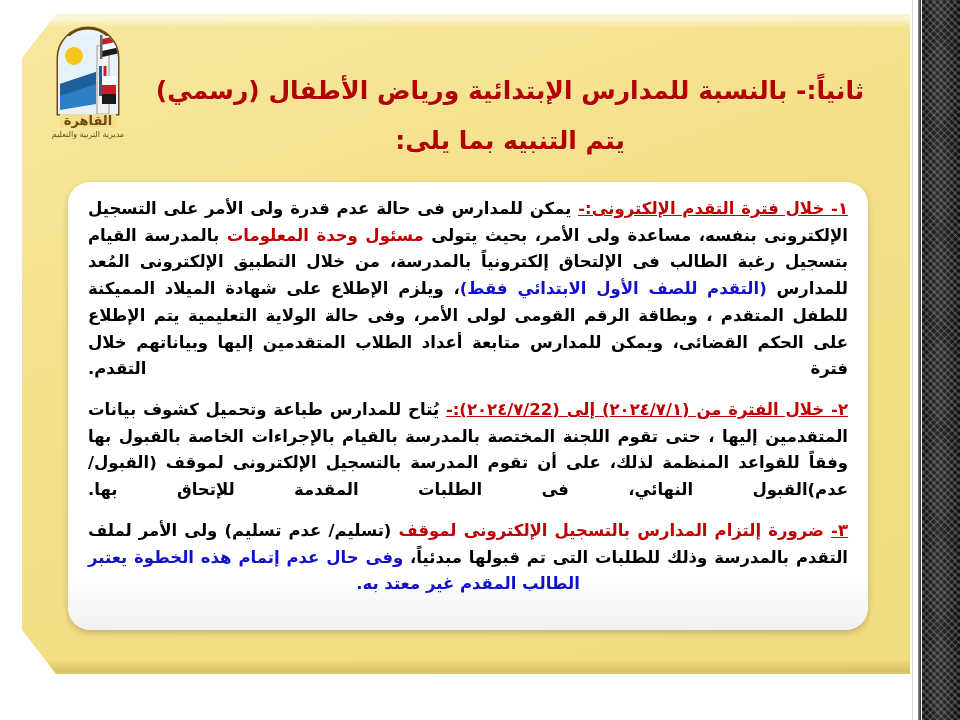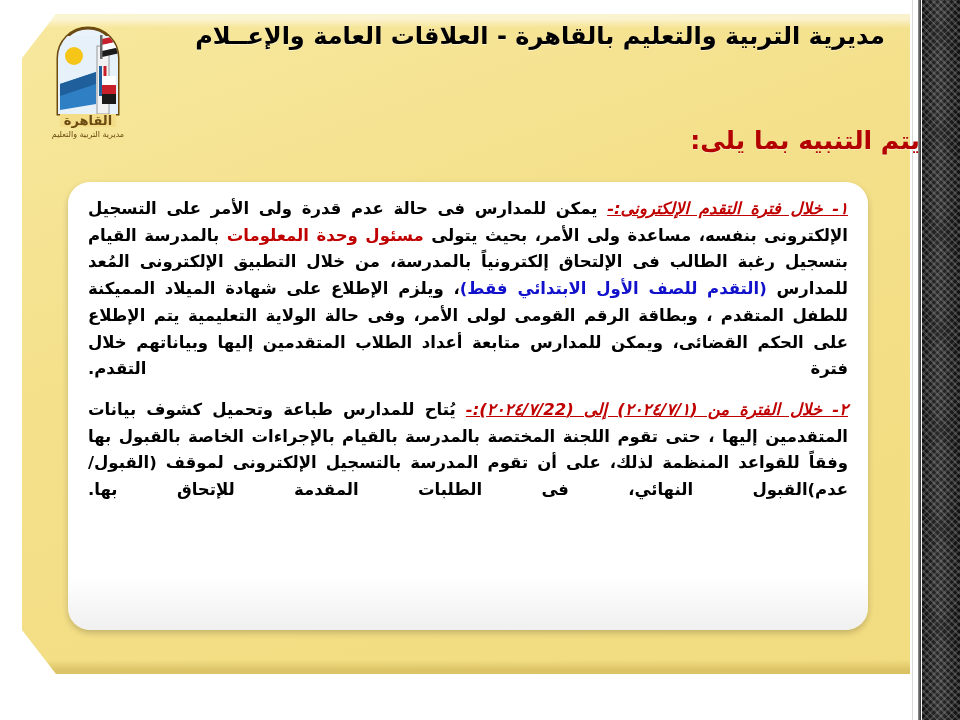--- a/index.html
+++ b/index.html
@@ -113,21 +113,21 @@
     font-size: 25px;
     color: #b30000;
     direction: rtl;
     text-shadow: 0 1px 0 rgba(255,255,255,.4);
   }
   .hdr-sub2 {
     position: absolute;
     right: 40px;
     top: 126px;
     width: 820px;
-    text-align: right;
+    text-align: center;
     font-weight: bold;
     font-size: 25px;
     color: #b30000;
     direction: rtl;
     text-shadow: 0 1px 0 rgba(255,255,255,.4);
   }
 
   
   .card {
     position: absolute;
@@ -152,21 +152,21 @@
     text-align: justify;
     text-align-last: justify;
     direction: rtl;
     margin: 0 0 14px 0;
   }
   .para:last-child { margin-bottom: 0; }
   .para.p3 { text-align-last: center; }
 
   .t-red   { color: #c00000; }
   .t-blue  { color: #1111cc; }
-  .t-under { text-decoration: underline; font-style: italic; }
+  .t-under { text-decoration: underline; }
 </style>
 </head>
 <body>
 
 <div id="slide">
 
   <div class="edge-strip">
     <div class="edge-strip-line"></div>
     <div class="edge-strip-inner"></div>
   </div>
@@ -198,21 +198,22 @@
         <path d="M62 23 L80 19 L80 25 L62 29 Z" fill="#ffffff"></path>
         <path d="M62 29 L80 25 L80 31 L62 35 Z" fill="#1a1a1a"></path>
         <rect x="60" y="13" width="2.5" height="24" fill="#6b6b6b"></rect>
       </g>
       <rect x="20" y="92" width="56" height="13" fill="#f3dd88"></rect>
       <text x="48" y="103" text-anchor="middle" font-family="DejaVu Sans, sans-serif" font-size="13" font-weight="bold" fill="#6b4a12" direction="rtl">القاهرة</text>
       <text x="48" y="115" text-anchor="middle" font-family="DejaVu Sans, sans-serif" font-size="8" fill="#6b4a12" direction="rtl">مديرية التربية والتعليم</text>
     </svg>
   </div>
 
-  <div class="hdr-title">مديرية التربية والتعليم بالقاهرة - العلاقات العامة والإعــلام</div>
+  <div class="hdr-sub1">ثانياً:- بالنسبة للمدارس الإبتدائية ورياض الأطفال (رسمي)</div>
   <div class="hdr-sub2">يتم التنبيه بما يلى:</div>
 
   <div class="card">
     <p class="para p1"><span class="t-red t-under">١- خلال فترة التقدم الإلكترونى:-</span><span> يمكن للمدارس فى حالة عدم قدرة ولى الأمر على التسجيل الإلكترونى بنفسه، مساعدة ولى الأمر، بحيث يتولى </span><span class="t-red">مسئول وحدة المعلومات</span><span> بالمدرسة القيام بتسجيل رغبة الطالب فى الإلتحاق إلكترونياً بالمدرسة، من خلال التطبيق الإلكترونى المُعد للمدارس </span><span class="t-blue">(التقدم للصف الأول الابتدائي فقط)</span><span>، ويلزم الإطلاع على شهادة الميلاد المميكنة للطفل المتقدم ، وبطاقة الرقم القومى لولى الأمر، وفى حالة الولاية التعليمية يتم الإطلاع على الحكم القضائى، ويمكن للمدارس متابعة أعداد الطلاب المتقدمين إليها وبياناتهم خلال فترة التقدم.</span></p>
     <p class="para p2"><span class="t-red t-under">٢- خلال الفترة من (٢٠٢٤/٧/١) إلى (٢٠٢٤/٧/22):-</span><span> يُتاح للمدارس طباعة وتحميل كشوف بيانات المتقدمين إليها ، حتى تقوم اللجنة المختصة بالمدرسة بالقيام بالإجراءات الخاصة بالقبول بها وفقاً للقواعد المنظمة لذلك، على أن تقوم المدرسة بالتسجيل الإلكترونى لموقف (القبول/عدم)القبول النهائي، فى الطلبات المقدمة للإتحاق بها.</span></p>
+    <p class="para p3"><span class="t-red t-under">٣-</span><span class="t-red"> ضرورة إلتزام المدارس بالتسجيل الإلكترونى لموقف </span><span>(تسليم/ عدم تسليم) ولى الأمر لملف التقدم بالمدرسة وذلك للطلبات التى تم قبولها مبدئياً، </span><span class="t-blue">وفى حال عدم إتمام هذه الخطوة يعتبر الطالب المقدم غير معتد به.</span></p>
   </div>
 
 </div>
 
 </body></html>

